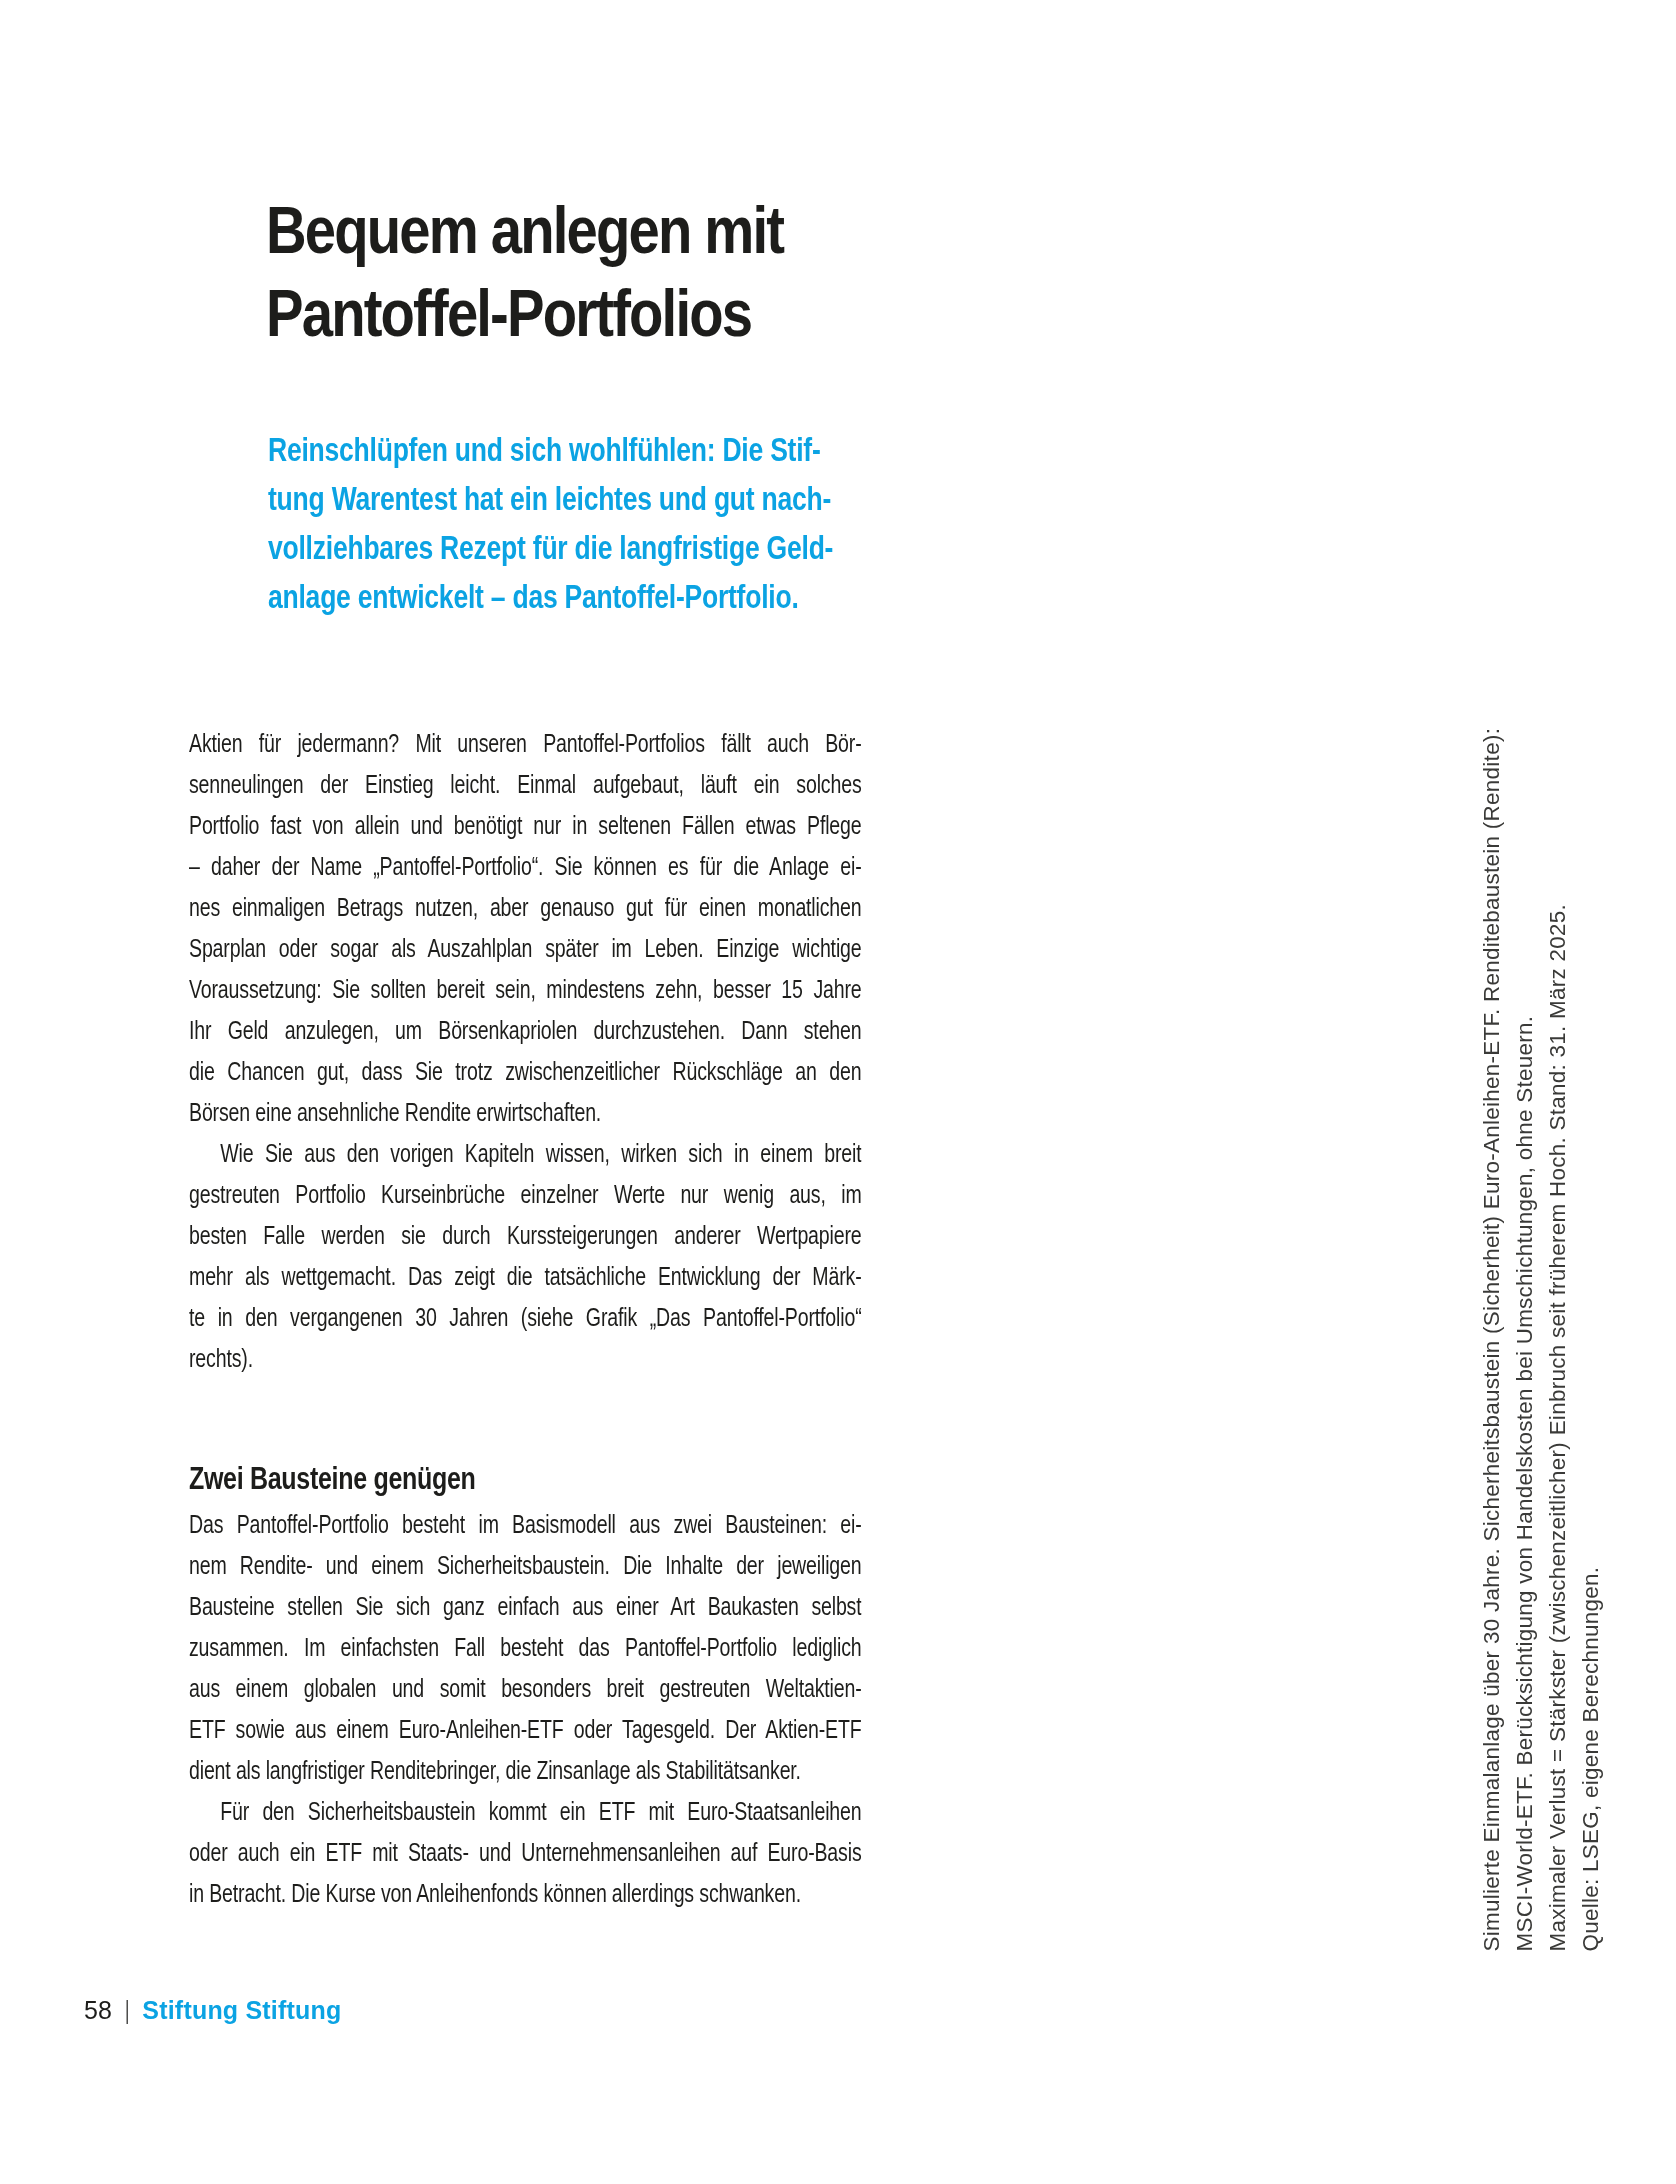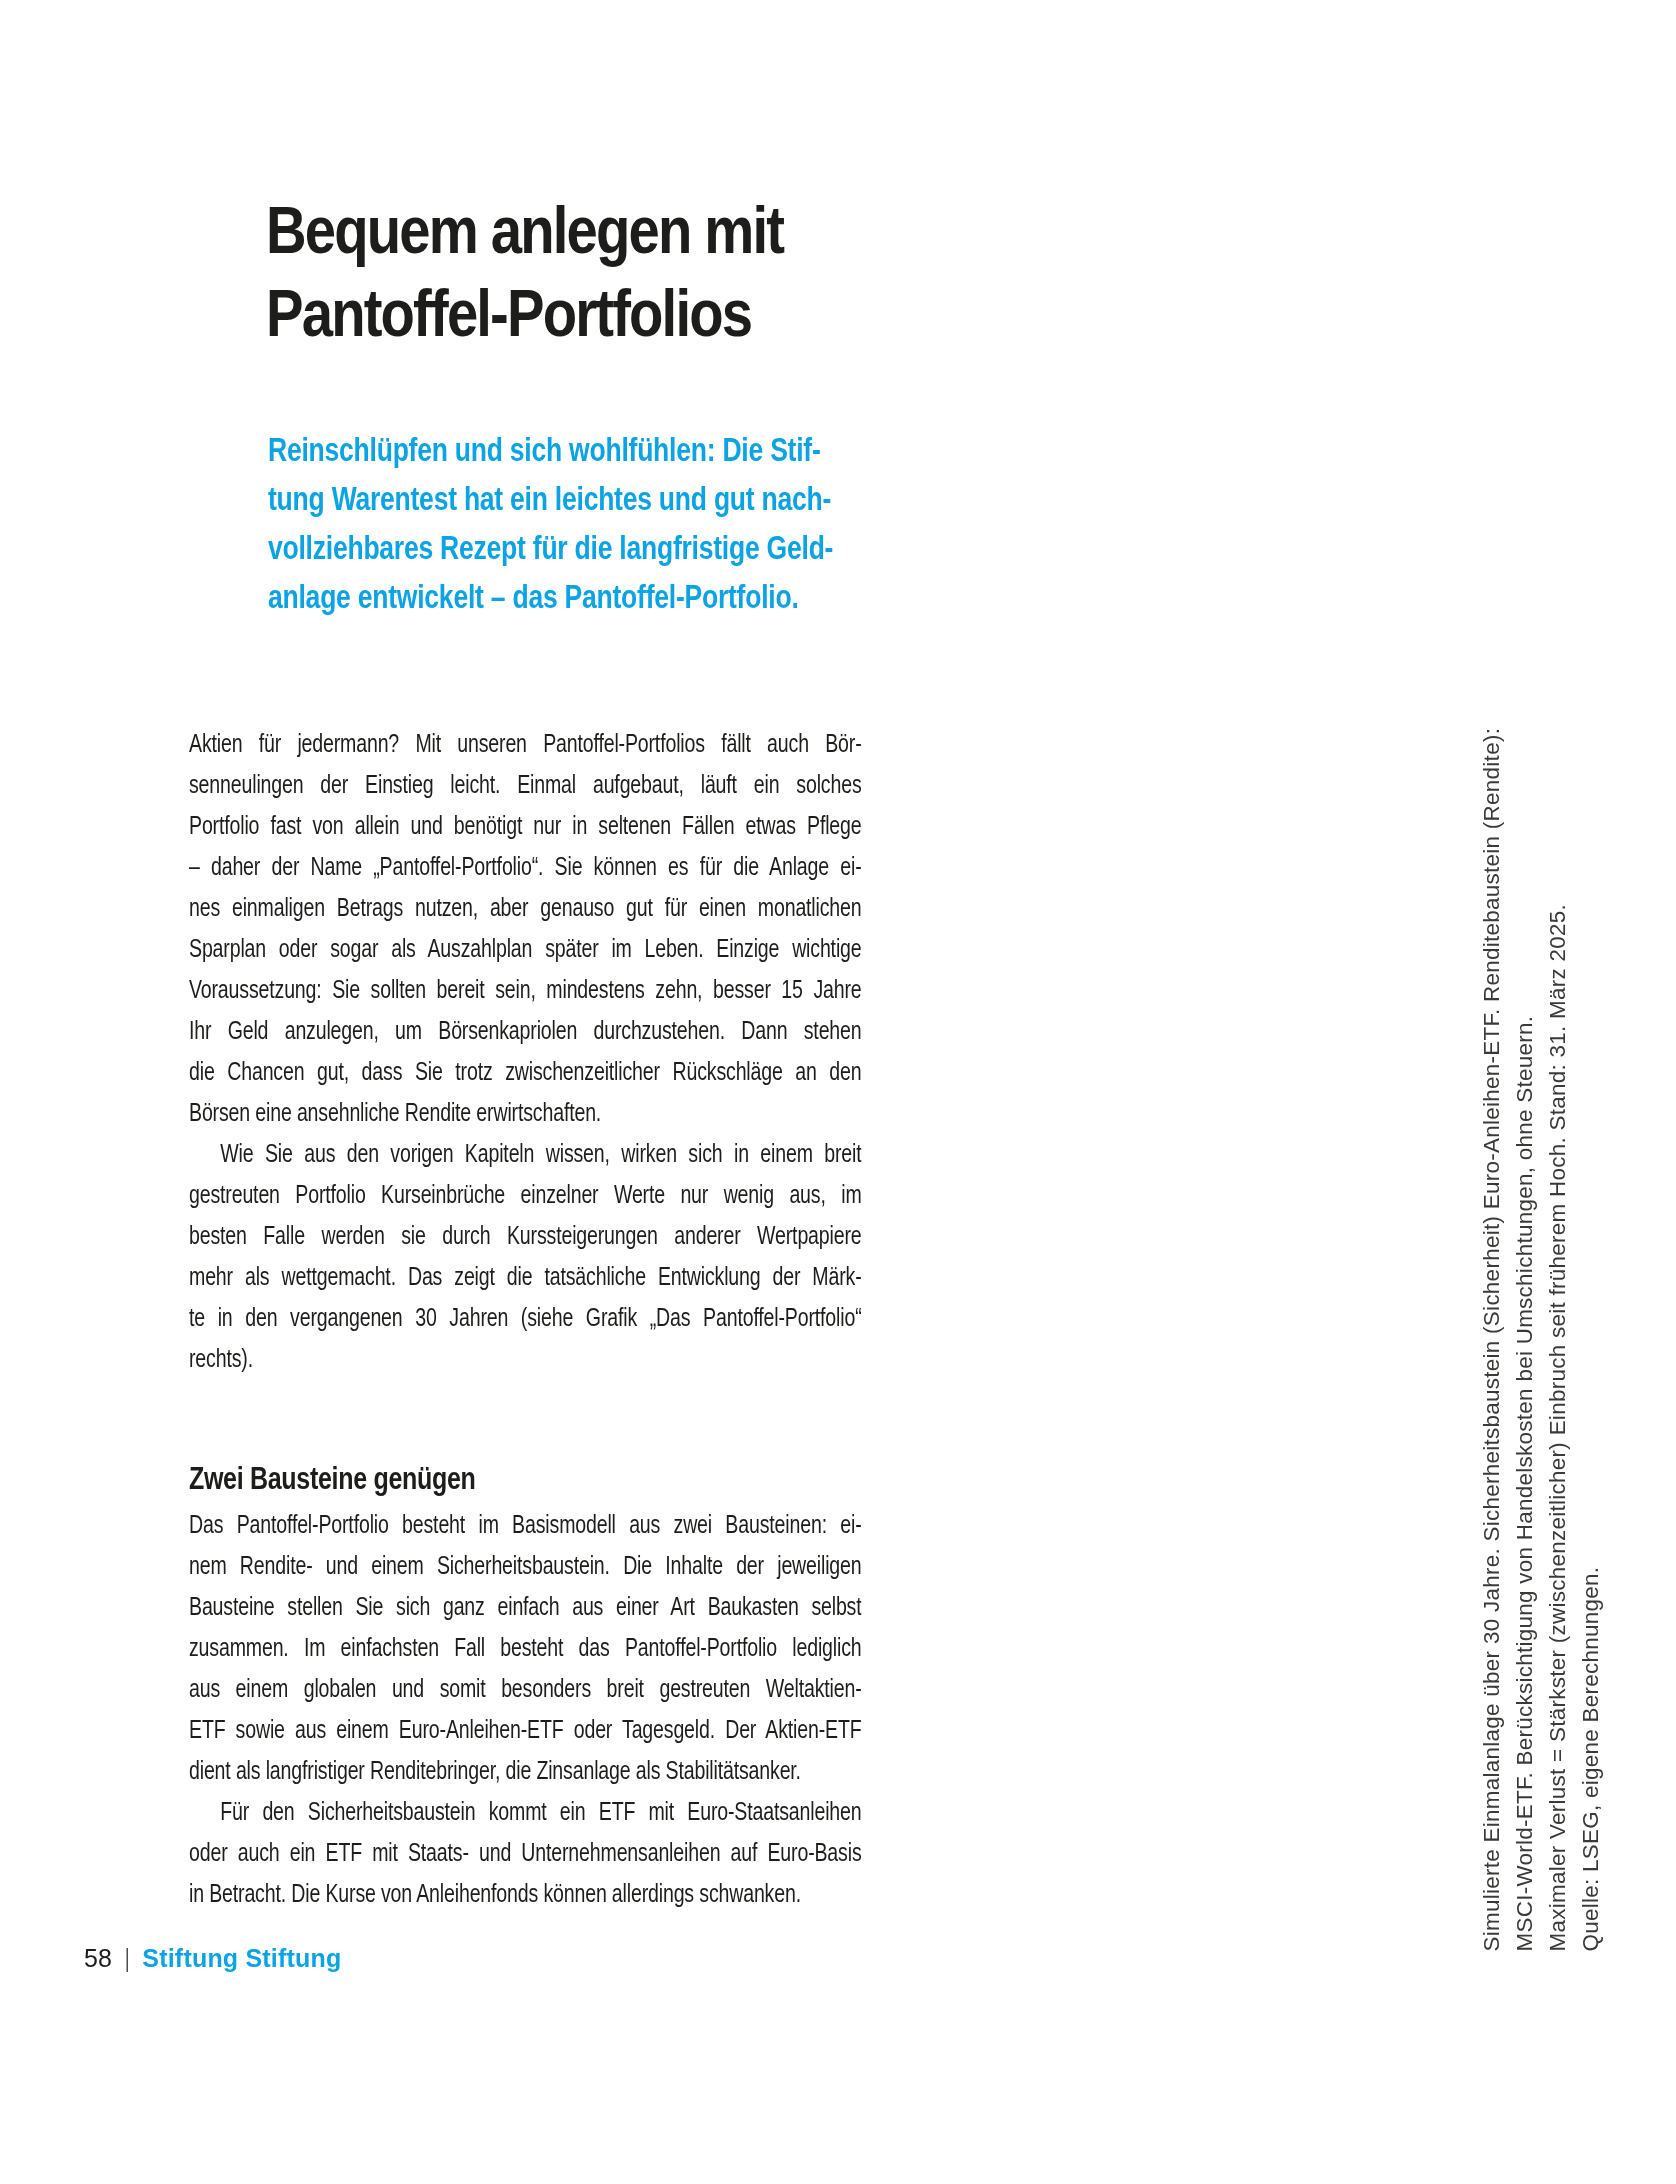--- a/index.html
+++ b/index.html
@@ -58,21 +58,21 @@
     position:absolute;left:874px;top:1228px;
     width:1316px;height:131px;
     transform:rotate(-90deg);transform-origin:50% 50%;
     font-size:22.4px;line-height:33px;
     letter-spacing:0.3px;color:#3a3a38;
     white-space:nowrap;
   }
   #sidebar .sline{display:block;}
   
   #footer{
-    position:absolute;left:76px;top:1944px;
+    position:absolute;left:76px;top:1996px;
     display:flex;align-items:baseline;gap:12px;
     font-size:25px;line-height:29px;color:#1d1d1b;
   }
   #footer .divider{font-weight:300;color:#1d1d1b;transform:scaleX(0.6);}
   #footer .brand{font-weight:bold;color:var(--accent,#0ba3e3);letter-spacing:0.2px;}
 </style>
 </head>
 <body>
 
 <div id="page">

